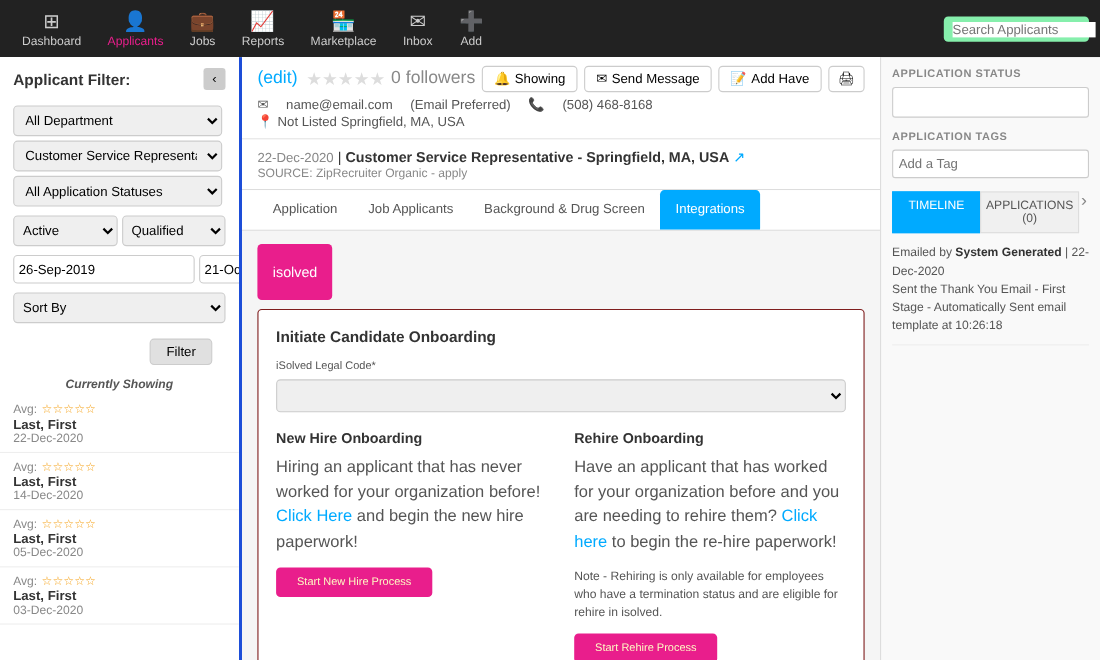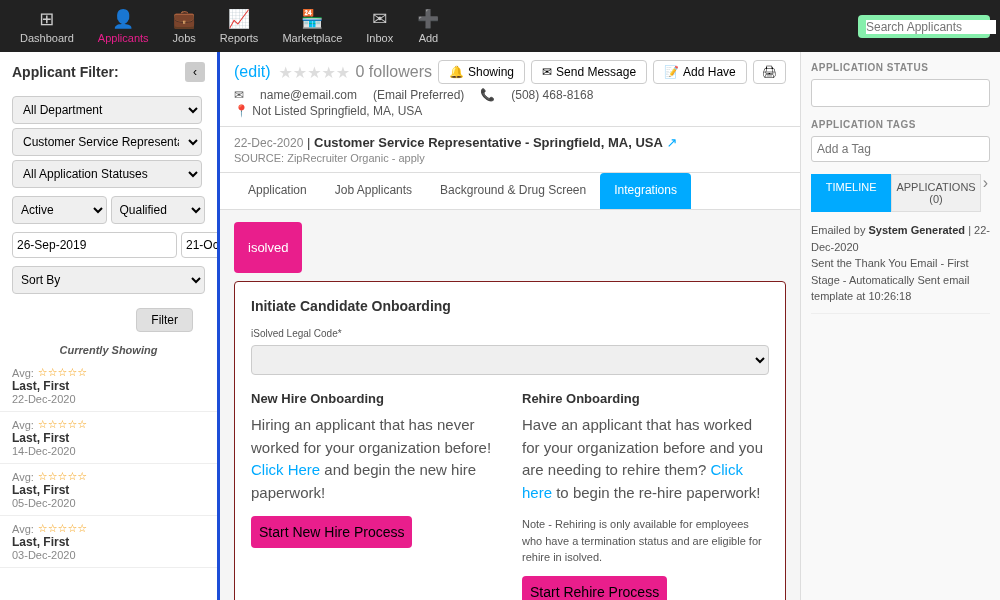--- a/index.html
+++ b/index.html
@@ -234,25 +234,25 @@
       appearance: auto;
       margin-bottom: 16px;
     }
     .onboarding-cols { display: flex; gap: 24px; }
     .onboarding-col { flex: 1; }
     .col-title { font-size: 13px; font-weight: bold; margin-bottom: 8px; }
     .col-text { font-size: 15px; color: #555; line-height: 1.5; margin-bottom: 12px; }
     .col-text a, .col-text span.link { color: #00aaff; cursor: pointer; }
     .btn-pink {
       background: #e91e8c;
-      color: #000000;
+      color: #fef9c3;
       border: none;
       border-radius: 4px;
-      padding: 8px 8px;
-      font-size: 14px;
+      padding: 8px 19px;
+      font-size: 10px;
       cursor: pointer;
     }
     .col-note { font-size: 11px; color: #555; margin-bottom: 10px; line-height: 1.5; }
 
     .integrations-footer {
       text-align: right;
       padding: 8px 14px;
       font-size: 12px;
       color: #888;
       margin-top: 4px;

